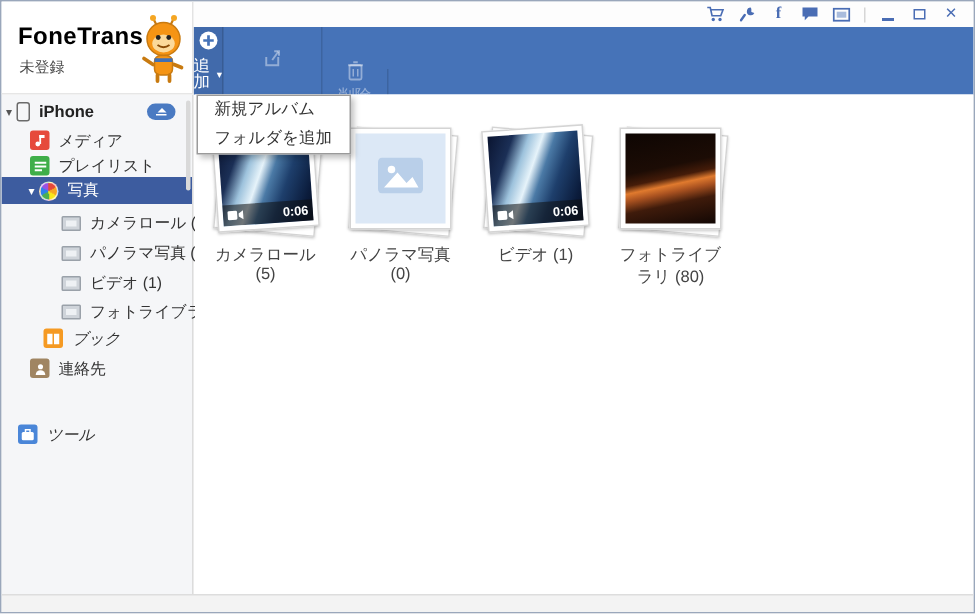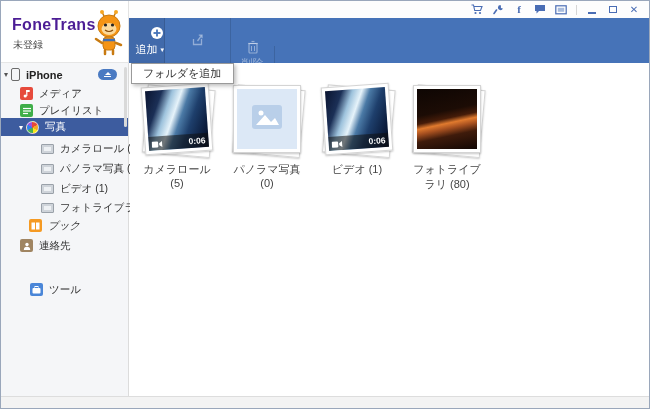--- a/index.html
+++ b/index.html
@@ -4,21 +4,21 @@
 <style>
   * { margin:0; padding:0; box-sizing:border-box; }
   body { font-family:"Liberation Sans","DejaVu Sans",sans-serif; background:#e9e9e9; }
   .window { position:relative; width:650px; height:409px; background:#fff;
             border:1px solid #9aa7bb; overflow:hidden; }
 
   
   .logo-panel { position:absolute; left:0; top:0; width:128px; height:62px;
                 background:#fff; border-right:1px solid #e3e3e3; border-bottom:1px solid #e6e6e6; z-index:5; }
   .logo-title { position:absolute; left:11px; top:15px; font-size:16px; font-weight:700;
-                color:#4c1d95; letter-spacing:.3px; }
+                color:#000000; letter-spacing:.3px; }
   .logo-sub { position:absolute; left:12px; top:37px; font-size:10px; color:#4a4a4a; }
   .mascot { position:absolute; right:3px; top:9px; }
 
   
   .titlebar { position:absolute; left:128px; top:0; right:0; height:17px; background:#fdfdfd;
               display:flex; align-items:center; justify-content:flex-end; gap:9px; padding-right:9px; }
   .tb-ic { width:12px; height:12px; display:flex; align-items:center; justify-content:center;
            color:#4a6db4; cursor:pointer; }
   .tb-f { font-family:"Liberation Serif","DejaVu Serif",serif; font-weight:700; font-size:11px; line-height:1; }
   .tb-sep { width:1px; height:10px; background:#d6d6d6; }
@@ -28,21 +28,21 @@
 
   
   .toolbar { position:absolute; left:128px; top:17px; right:0; height:45px; background:#4673b8;
              display:flex; align-items:stretch; }
   .tbtn { display:flex; flex-direction:column; align-items:center; justify-content:center; gap:2px;
           color:#fff; font-size:11px; border-right:1px solid rgba(0,0,0,0.13); cursor:pointer; }
   .tbtn .lblrow { display:flex; align-items:center; gap:3px; line-height:1; }
   .tbtn .arrow { font-size:7px; }
   .tbtn.active { background:rgba(0,0,0,0.07); }
   .tbtn.disabled { color:rgba(255,255,255,0.42); cursor:default; }
-  .w-add{width:36px;align-items:flex-end;} .w-exp{width:66px;} .w-del{width:44px;margin-top:28px;} .w-ref{width:50px;}
+  .w-add{width:20px;} .w-exp{width:66px;} .w-del{width:44px;margin-top:28px;} .w-ref{width:50px;}
 
   
   .menu { position:absolute; left:130px; top:62px; width:103px; background:#fff;
           border:1px solid #9a9a9a; box-shadow:2px 2px 4px rgba(0,0,0,0.25); z-index:20; }
   .menu-item { font-size:11px; color:#333; padding:2px 4px 2px 11px; line-height:15px; cursor:pointer; }
 
   
   .sidebar { position:absolute; left:0; top:62px; width:128px; bottom:12px; background:#f5f6f8;
              border-right:1px solid #dcdcdc; }
   .srow { position:absolute; left:0; width:100%; height:17px; display:flex; align-items:center;
@@ -191,20 +191,21 @@
             <line x1="7.5" y1="6" x2="7.5" y2="11" stroke="currentColor" stroke-width="1"></line>
           </svg>
       </span>
       <span class="lblrow">
           <span>削除</span>
         </span>
     </div>
   </div>
 
   <div class="menu">
+    <div class="menu-item">新規アルバム</div>
     <div class="menu-item">フォルダを追加</div>
   </div>
 
   <div class="sidebar">
     <div class="srow" style="top:3px;">
       <span class="tri">▾</span>
       <span class="phone-ic"></span>
       <span class="device-label">iPhone</span>
       <span class="eject">
           <span class="e-tri"></span>
@@ -267,21 +268,21 @@
     </div>
     <div class="srow" style="top:174px; padding-left:19px;">
       <span class="ic12" style="background:#a08562;">
         <svg width="8" height="8" viewBox="0 0 8 8">
             <circle cx="4" cy="2.5" r="1.7" fill="#fff"></circle>
             <path d="M0.8 8 a3.2 3.2 0 0 1 6.4 0 z" fill="#fff"></path>
           </svg>
       </span>
       <span>連絡先</span>
     </div>
-    <div class="srow" style="top:218px; padding-left:29px;">
+    <div class="srow" style="top:218px; padding-left:11px;font-style:italic;">
       <span class="ic12" style="background:#4a86d8;">
         <svg width="9" height="8" viewBox="0 0 9 8">
             <rect x="0.5" y="2" width="8" height="5.5" rx="1" fill="#fff"></rect>
             <rect x="3" y="0.5" width="3" height="2" fill="none" stroke="#fff" stroke-width="1"></rect>
           </svg>
       </span>
       <span>ツール</span>
     </div>
     <span class="sb-scroll"></span>
   </div>

